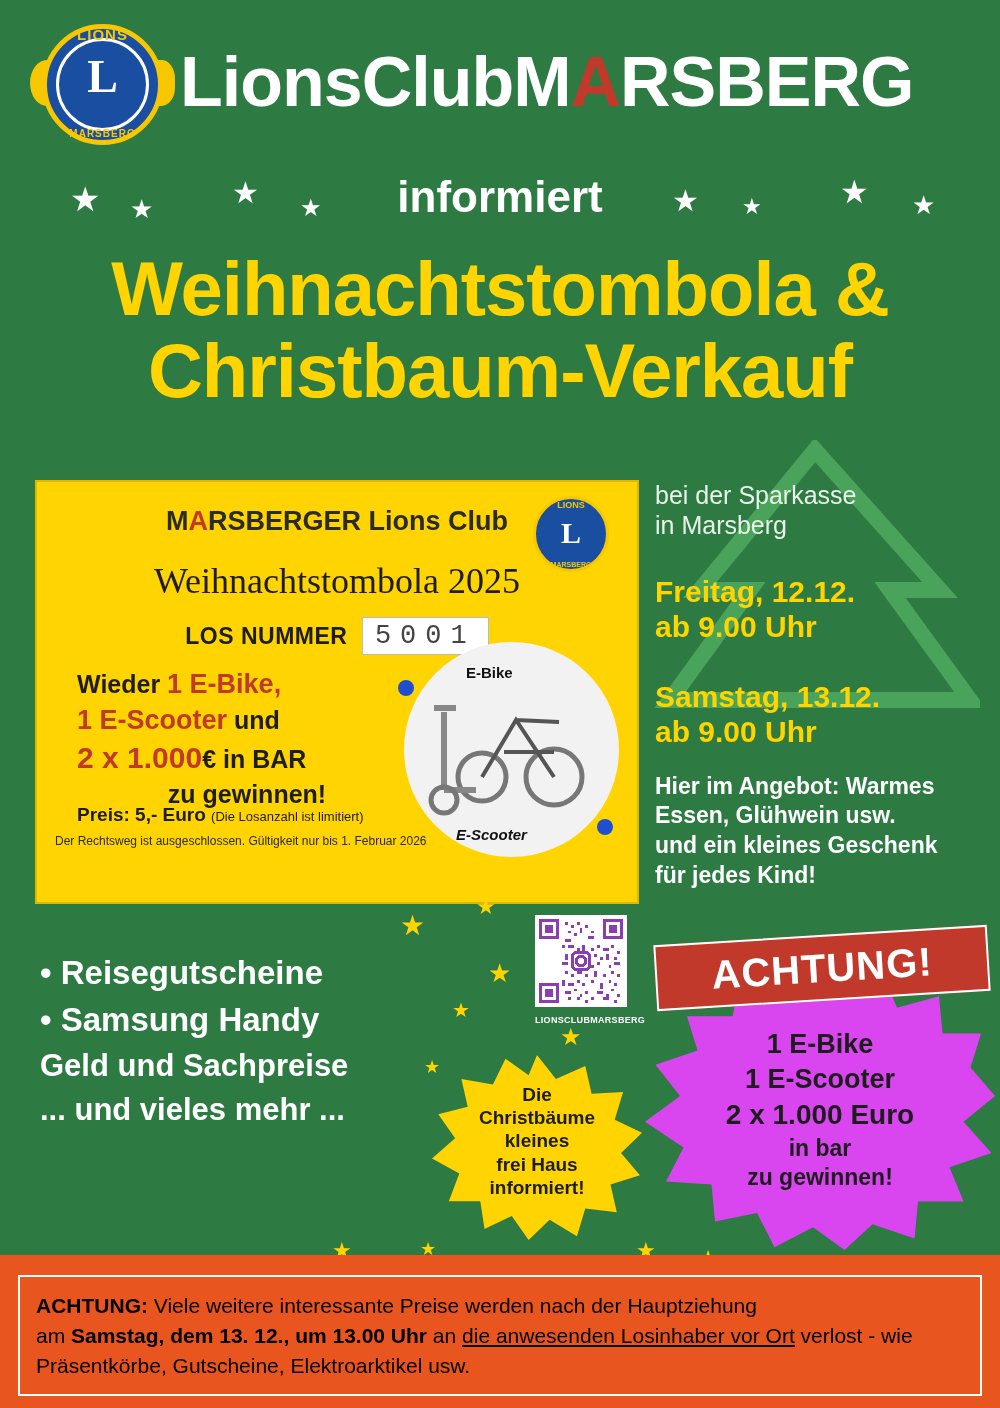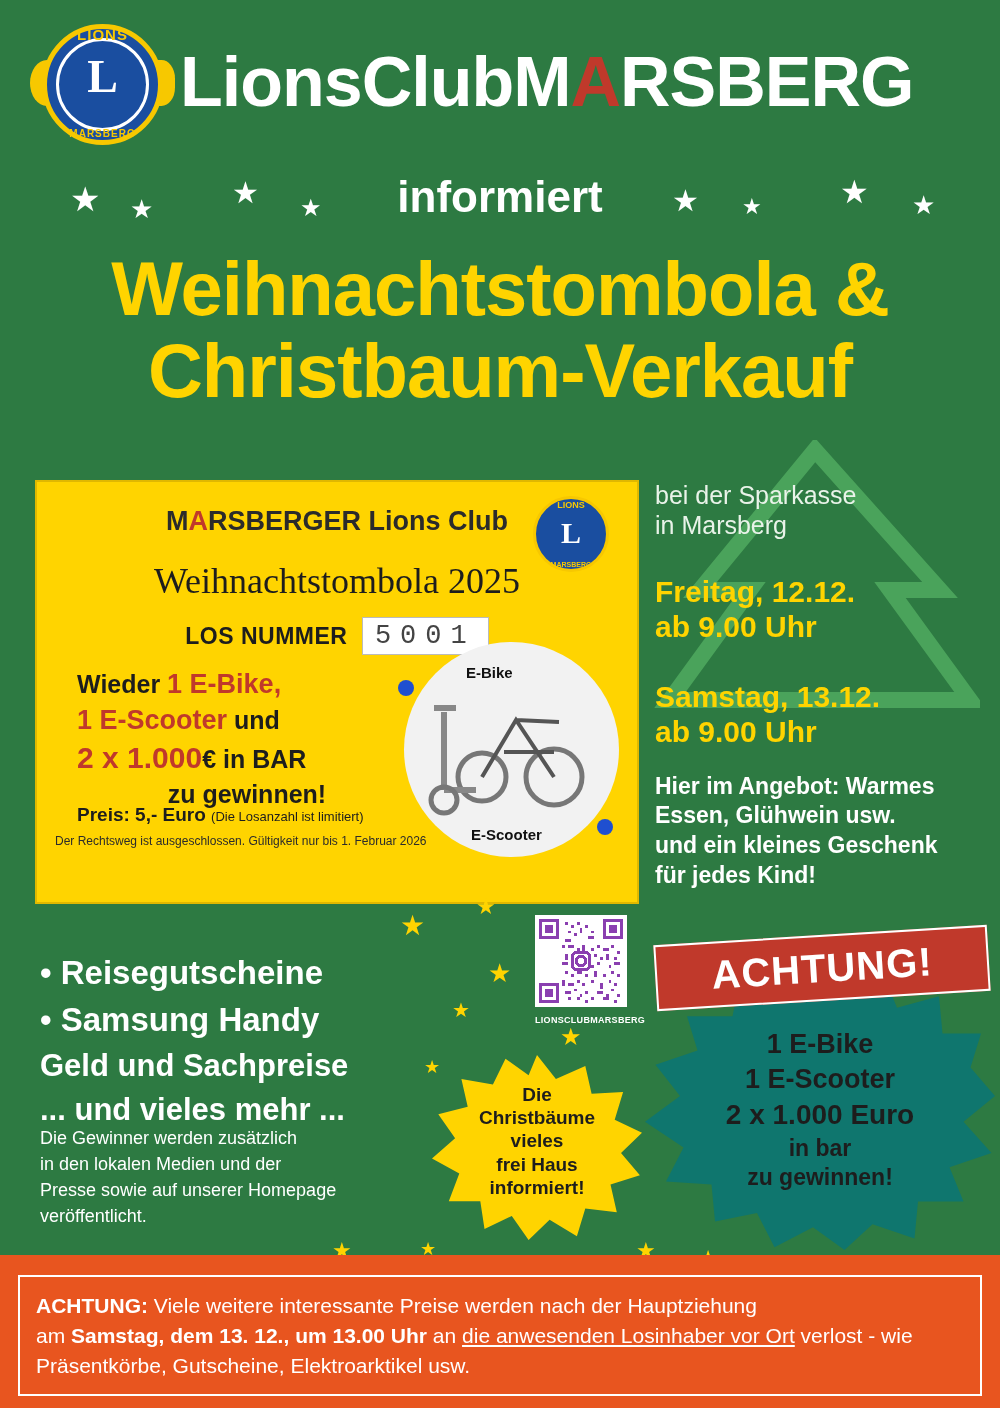--- a/index.html
+++ b/index.html
@@ -105,21 +105,21 @@
   .ticket .price .small { font-size:13px; font-weight:normal;margin-top:8px; }
   .ticket .legal {
     position:absolute; left:18px; top:352px; font-size:12px; color:#2b2b2b; width:440px;
   }
   .bike-circle {
     position:absolute; right:18px; top:160px; width:215px; height:215px;
     border-radius:50%; background:#f2f2f2;
   }
   .bike-circle .lbl { position:absolute; font-size:15px; font-weight:bold; color:#111; }
   .bike-circle .lbl.e1 { left:62px; top:22px; }
-  .bike-circle .lbl.e2 { left:67px; bottom:14px; }
+  .bike-circle .lbl.e2 { left:52px; bottom:14px;font-style:italic; }
   .dot { position:absolute; width:16px; height:16px; border-radius:50%; background:#1f4fd0; }
 
   
   .rcol { position:absolute; left:655px; top:480px; width:330px; color:#fff; }
   .rcol .sub { font-size:25px; line-height:1.2; color:#e9f3e9; }
   .rcol .date { font-size:30px; font-weight:bold; color:#ffd400; margin-top:34px; line-height:1.18; }
   .rcol .offer { font-size:23px; font-weight:bold; margin-top:22px; line-height:1.3; color:#fff; }
 
   
   .bullets { position:absolute; left:40px; top:950px; width:470px; color:#fff; }
@@ -136,21 +136,21 @@
   .burst-green {
     position:absolute; left:432px; top:1055px; width:210px; height:185px;
     background:#ffd400;
     clip-path:polygon(50% 0%,59% 13%,73% 6%,76% 21%,91% 20%,87% 35%,100% 42%,90% 53%,99% 65%,85% 70%,88% 85%,73% 83%,69% 98%,56% 89%,46% 100%,38% 87%,25% 94%,23% 79%,8% 79%,13% 64%,0% 56%,11% 45%,3% 32%,17% 28%,14% 13%,29% 16%,35% 2%,46% 11%);
     text-align:center;
   }
   .burst-green .txt { padding-top:28px; font-size:19px; font-weight:bold; color:#1d1d1d; line-height:1.22; }
 
   .burst-yellow {
     position:absolute; left:645px; top:965px; width:350px; height:285px;
-    background:#0f766e;
+    background:#d946ef;
     clip-path:polygon(50% 0%,57% 10%,68% 3%,72% 15%,84% 11%,85% 24%,96% 24%,93% 36%,100% 46%,91% 55%,99% 66%,87% 71%,91% 83%,78% 83%,77% 96%,65% 91%,57% 100%,48% 92%,37% 99%,32% 87%,20% 90%,19% 77%,6% 76%,11% 64%,0% 55%,10% 46%,3% 35%,15% 30%,12% 18%,25% 18%,27% 6%,39% 11%);
     text-align:center;
   }
   .burst-yellow .l1 { padding-top:62px; font-size:27px; font-weight:bold; color:#1d1d1d; line-height:1.3; }
   .burst-yellow .l2 { font-size:27px; font-weight:bold; color:#1d1d1d; line-height:1.3; }
   .burst-yellow .l3 { font-size:28px; font-weight:bold; color:#1d1d1d; line-height:1.3; }
   .burst-yellow .l4 { font-size:23px; font-weight:bold; color:#1d1d1d; line-height:1.3; }
   .burst-yellow .l5 { font-size:23px; font-weight:bold; color:#1d1d1d; line-height:1.3; }
 
   .achtung-banner {
@@ -162,21 +162,21 @@
   .achtung-banner span { color:#fff; font-size:40px; font-weight:bold; letter-spacing:1px; }
 
   
   .footer {
     position:absolute; left:0; bottom:0; width:1000px; height:145px;
     background:#e8551f;
   }
   .footer .inner {
     position:absolute; left:18px; right:18px; top:12px; bottom:12px;
     border:2px solid #fff; padding:14px 16px; box-sizing:border-box;
-    color:#ffffff; font-size:21px; line-height:1.42;
+    color:#000000; font-size:21px; line-height:1.42;
   }
   .footer b { font-weight:bold; }
   .footer u { text-decoration:underline;text-align:right; }
   .orange-strip { position:absolute; left:0; bottom:145px; width:1000px; height:8px; background:#e8551f; }
 </style>
 </head>
 <body>
 
 <div class="poster">
 
@@ -291,26 +291,20 @@
     </div>
   </div>
 
   <div class="bullets">
     <div class="b">• Reisegutscheine</div>
     <div class="b">• Samsung Handy</div>
     <div class="p">Geld und Sachpreise</div>
     <div class="p">... und vieles mehr ...</div>
   </div>
 
-  <div class="note">
-    <div>Die Gewinner werden zusätzlich</div>
-    <div>in den lokalen Medien und der</div>
-    <div>Presse sowie auf unserer Homepage</div>
-    <div>veröffentlicht.</div>
-  </div>
 
   <div class="star y" style="left:400px; top:912px; font-size:28px;">★</div>
   <div class="star y" style="left:476px; top:896px; font-size:22px;">★</div>
   <div class="star y" style="left:488px; top:960px; font-size:26px;">★</div>
   <div class="star y" style="left:452px; top:1000px; font-size:20px;">★</div>
   <div class="star y" style="left:560px; top:1025px; font-size:24px;">★</div>
   <div class="star y" style="left:424px; top:1058px; font-size:18px;">★</div>
   <div class="star y" style="left:332px; top:1240px; font-size:22px;">★</div>
   <div class="star y" style="left:420px; top:1240px; font-size:18px;">★</div>
   <div class="star y" style="left:636px; top:1240px; font-size:22px;">★</div>
@@ -404,21 +398,21 @@
       <rect x="11.5" y="11.5" width="6" height="6" rx="1.6" fill="none" stroke="#8a3fb0" stroke-width="1"></rect>
       <circle cx="14.5" cy="14.5" r="1.6" fill="none" stroke="#8a3fb0" stroke-width="1"></circle>
     </svg>
     <div class="qr-cap">LIONSCLUBMARSBERG</div>
   </div>
 
   <div class="burst-green">
     <div class="txt">
       <div>Die</div>
       <div>Christbäume</div>
-      <div>vieles</div>
+      <div>kleines</div>
       <div>frei Haus</div>
       <div>informiert!</div>
     </div>
   </div>
 
   <div class="burst-yellow">
     <div class="l1">1 E-Bike</div>
     <div class="l2">1 E-Scooter</div>
     <div class="l3">2 x 1.000 Euro</div>
     <div class="l4">in bar</div>

